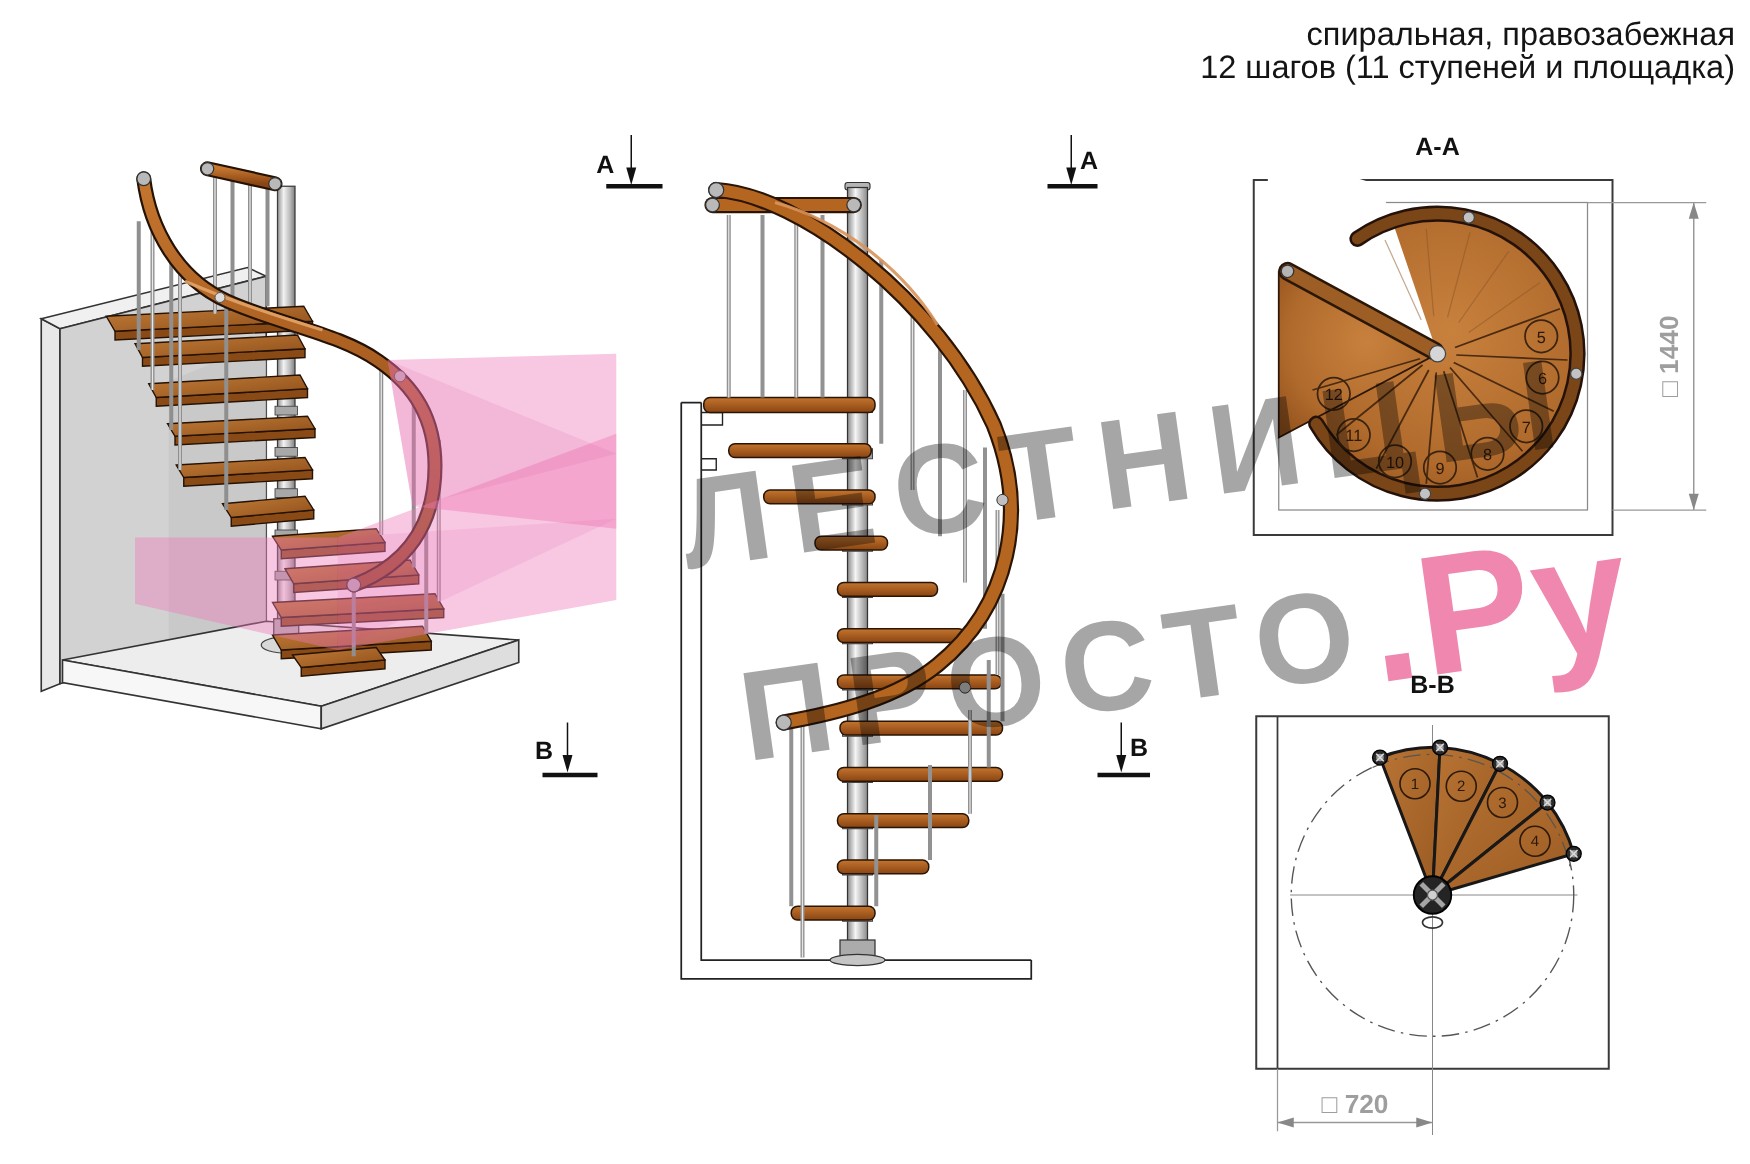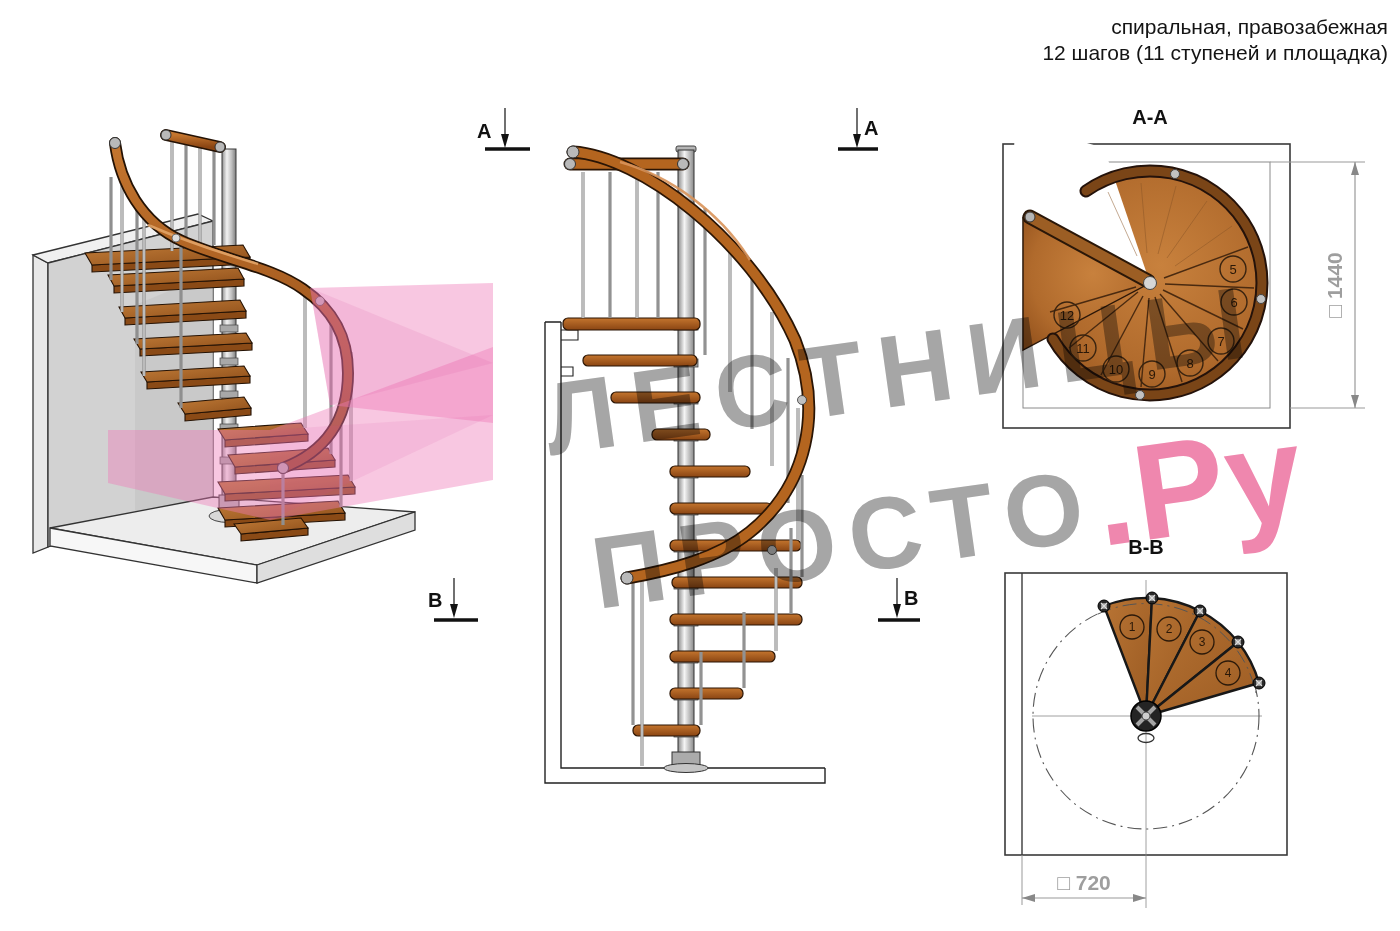--- a/index.html
+++ b/index.html
@@ -4,21 +4,21 @@
 <style>
   html,body{margin:0;padding:0;}
   body{
     width:1400px;height:931px;position:relative;overflow:hidden;
     background:#ffffff;
     font-family:"Liberation Sans","DejaVu Sans",sans-serif;
   }
   .view{position:absolute;}
   .header{
     position:absolute;top:14px;right:12px;text-align:right;
-    font-size:21px;line-height:26px;color:#141414;
+    font-size:26px;line-height:26px;color:#141414;
   }
   .watermark{
     position:absolute;left:538px;top:370px;
     transform:rotate(-8deg);transform-origin:0 0;
     font-weight:bold;color:#a6a6a6;
     mix-blend-mode:multiply;pointer-events:none;user-select:none;
     white-space:nowrap;z-index:40;
   }
   .wm-line1{font-size:102px;letter-spacing:16px;line-height:1;}
   .wm-line2{font-size:102px;letter-spacing:13px;line-height:1;margin-top:28px;margin-left:26px;}

